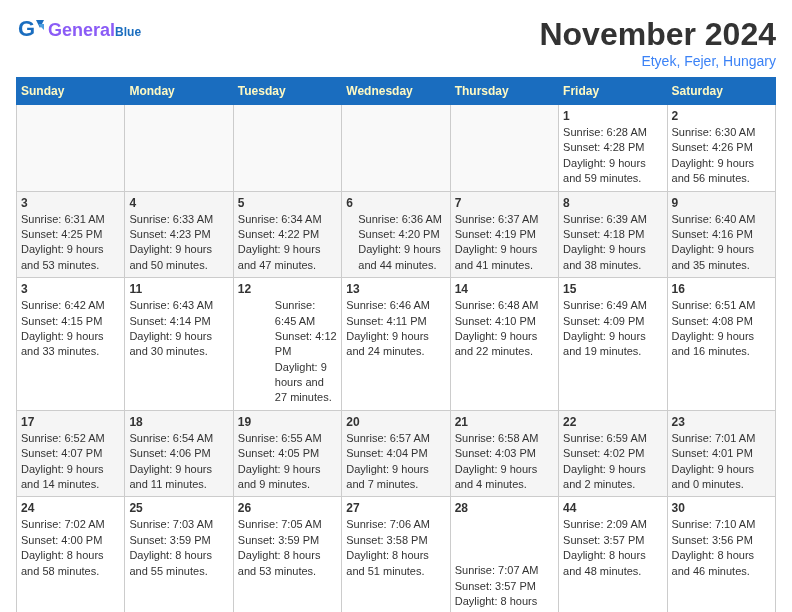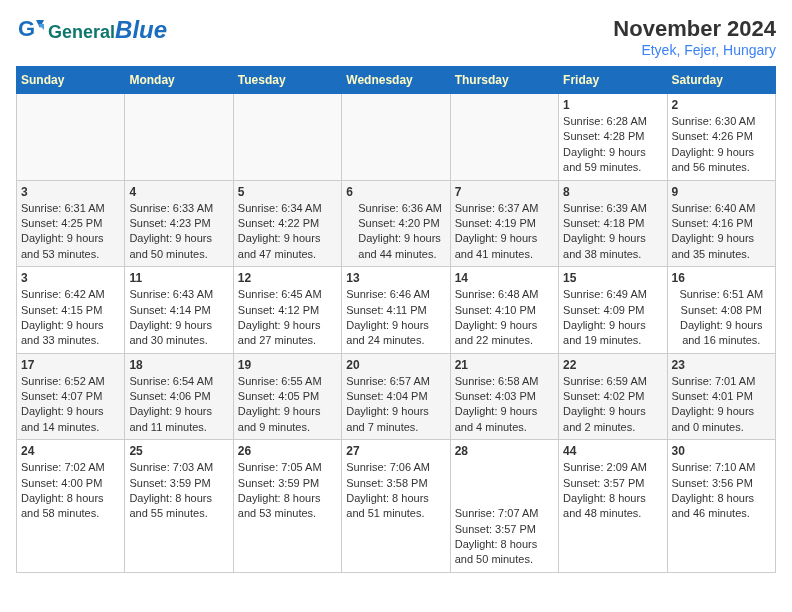--- a/index.html
+++ b/index.html
@@ -17,37 +17,36 @@
       margin-bottom: 8px;
     }
     .logo {
       display: flex;
       align-items: center;
       gap: 4px;
     }
     .logo-text-general {
       font-size: 18px;
       font-weight: bold;
-      color: #0f766e;
+      color: #8b5cf6;
     }
     .logo-text-blue {
-      font-size: 24px;
+      font-size: 12px;
       font-weight: bold;
       color: #1a6dbf;
-      font-style: italic;
     }
     .logo-icon {
       width: 28px;
       height: 28px;
     }
     .title-area {
       text-align: right;
     }
     .month-title {
-      font-size: 22px;
+      font-size: 32px;
       font-weight: bold;
       color: #333;
     }
     .location-subtitle {
       font-size: 14px;
       color: #3b82f6;
     }
     .calendar-table {
       width: 100%;
       border-collapse: collapse;
@@ -198,21 +197,21 @@
 Daylight: 9 hours and 33 minutes.</div>
         </td>
         <td>
           <span class="day-number">11</span>
           <div class="day-info" style="white-space: pre-line;">Sunrise: 6:43 AM
 Sunset: 4:14 PM
 Daylight: 9 hours and 30 minutes.</div>
         </td>
         <td>
           <span class="day-number">12</span>
-          <div class="day-info" style="white-space: pre-line;">Sunrise: 6:45 AM
+          <div class="day-info" style="white-space: pre-line; margin-left: 37px;">Sunrise: 6:45 AM
 Sunset: 4:12 PM
 Daylight: 9 hours and 27 minutes.</div>
         </td>
         <td>
           <span class="day-number">13</span>
           <div class="day-info" style="white-space: pre-line;">Sunrise: 6:46 AM
 Sunset: 4:11 PM
 Daylight: 9 hours and 24 minutes.</div>
         </td>
         <td>
@@ -222,21 +221,21 @@
 Daylight: 9 hours and 22 minutes.</div>
         </td>
         <td>
           <span class="day-number">15</span>
           <div class="day-info" style="white-space: pre-line;">Sunrise: 6:49 AM
 Sunset: 4:09 PM
 Daylight: 9 hours and 19 minutes.</div>
         </td>
         <td>
           <span class="day-number">16</span>
-          <div class="day-info" style="white-space: pre-line; text-align: center;">Sunrise: 6:51 AM
+          <div class="day-info" style="white-space: pre-line;">Sunrise: 6:51 AM
 Sunset: 4:08 PM
 Daylight: 9 hours and 16 minutes.</div>
         </td>
       </tr>
       <tr>
         <td>
           <span class="day-number">17</span>
           <div class="day-info" style="white-space: pre-line;">Sunrise: 6:52 AM
 Sunset: 4:07 PM
 Daylight: 9 hours and 14 minutes.</div>

